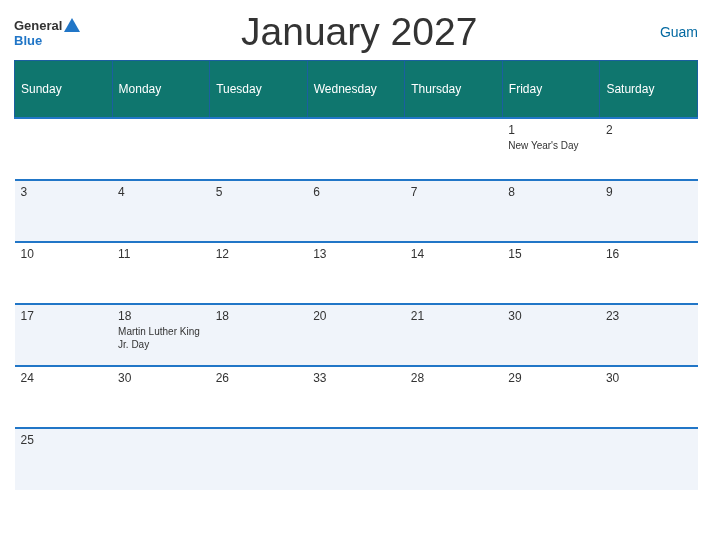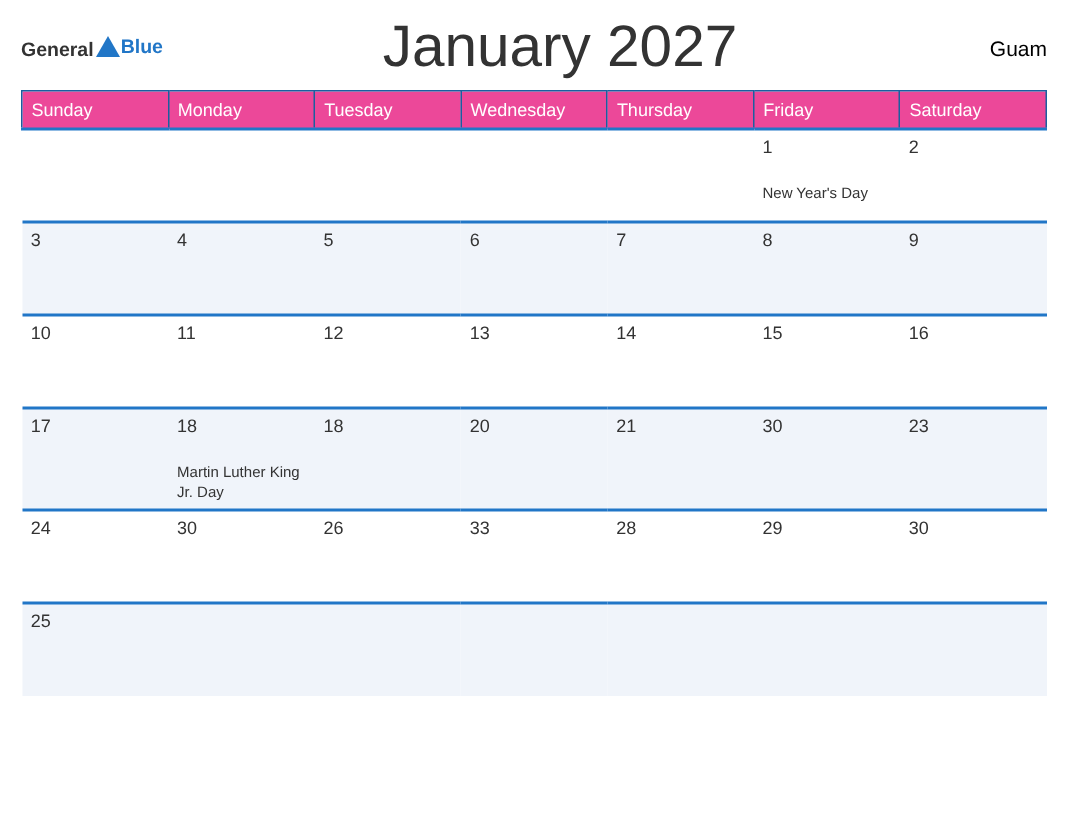--- a/index.html
+++ b/index.html
@@ -51,35 +51,35 @@
     }
     .title {
       font-size: 39px;
       font-weight: normal;
       color: #333;
       text-align: center;
       flex: 1;
     }
     .region {
       font-size: 14px;
-      color: #000000;
+      color: #0369a1;
       text-align: right;
       min-width: 60px;
     }
     
     .calendar {
       width: 100%;
       border-collapse: collapse;
     }
     .calendar thead tr th {
-      background: #ec4899;
+      background: #0f766e;
       color: #fff;
       font-size: 12px;
       font-weight: normal;
-      padding: 5px 6px;
+      padding: 21px 6px;
       text-align: left;
       border: 1px solid #1a5fa0;
     }
     .calendar tbody tr td {
       vertical-align: top;
       padding: 4px 6px 4px 6px;
       font-size: 12px;
       color: #333;
       border-top: 2px solid #2176c7;
       border-left: none;
@@ -94,38 +94,38 @@
     }
     .day-number {
       font-size: 12px;
       color: #333;
       display: block;
     }
     .holiday-name {
       font-size: 10px;
       color: #333;
       display: block;
-      margin-top: 18px;
+      margin-top: 2px;
       line-height: 1.3;
     }
     .empty {
       background: #fff;
     }
     .calendar tbody tr:nth-child(even) td.empty {
       background: #f0f4fa;
     }
   </style>
 </head>
 <body>
 
 <div class="page">
 
   <div class="header">
     <div class="logo">
-      <div style="display:flex;flex-direction:row;align-items:flex-start;">
+      <div style="display:flex;flex-direction:column;align-items:flex-start;">
         <div style="display:flex;align-items:center;">
           <span class="logo-text-general">General</span>
           <div class="logo-triangle"></div>
         </div>
         <span class="logo-text-blue">Blue</span>
       </div>
     </div>
     <h1 class="title">January 2027</h1>
     <div class="region">Guam</div>
   </div>

